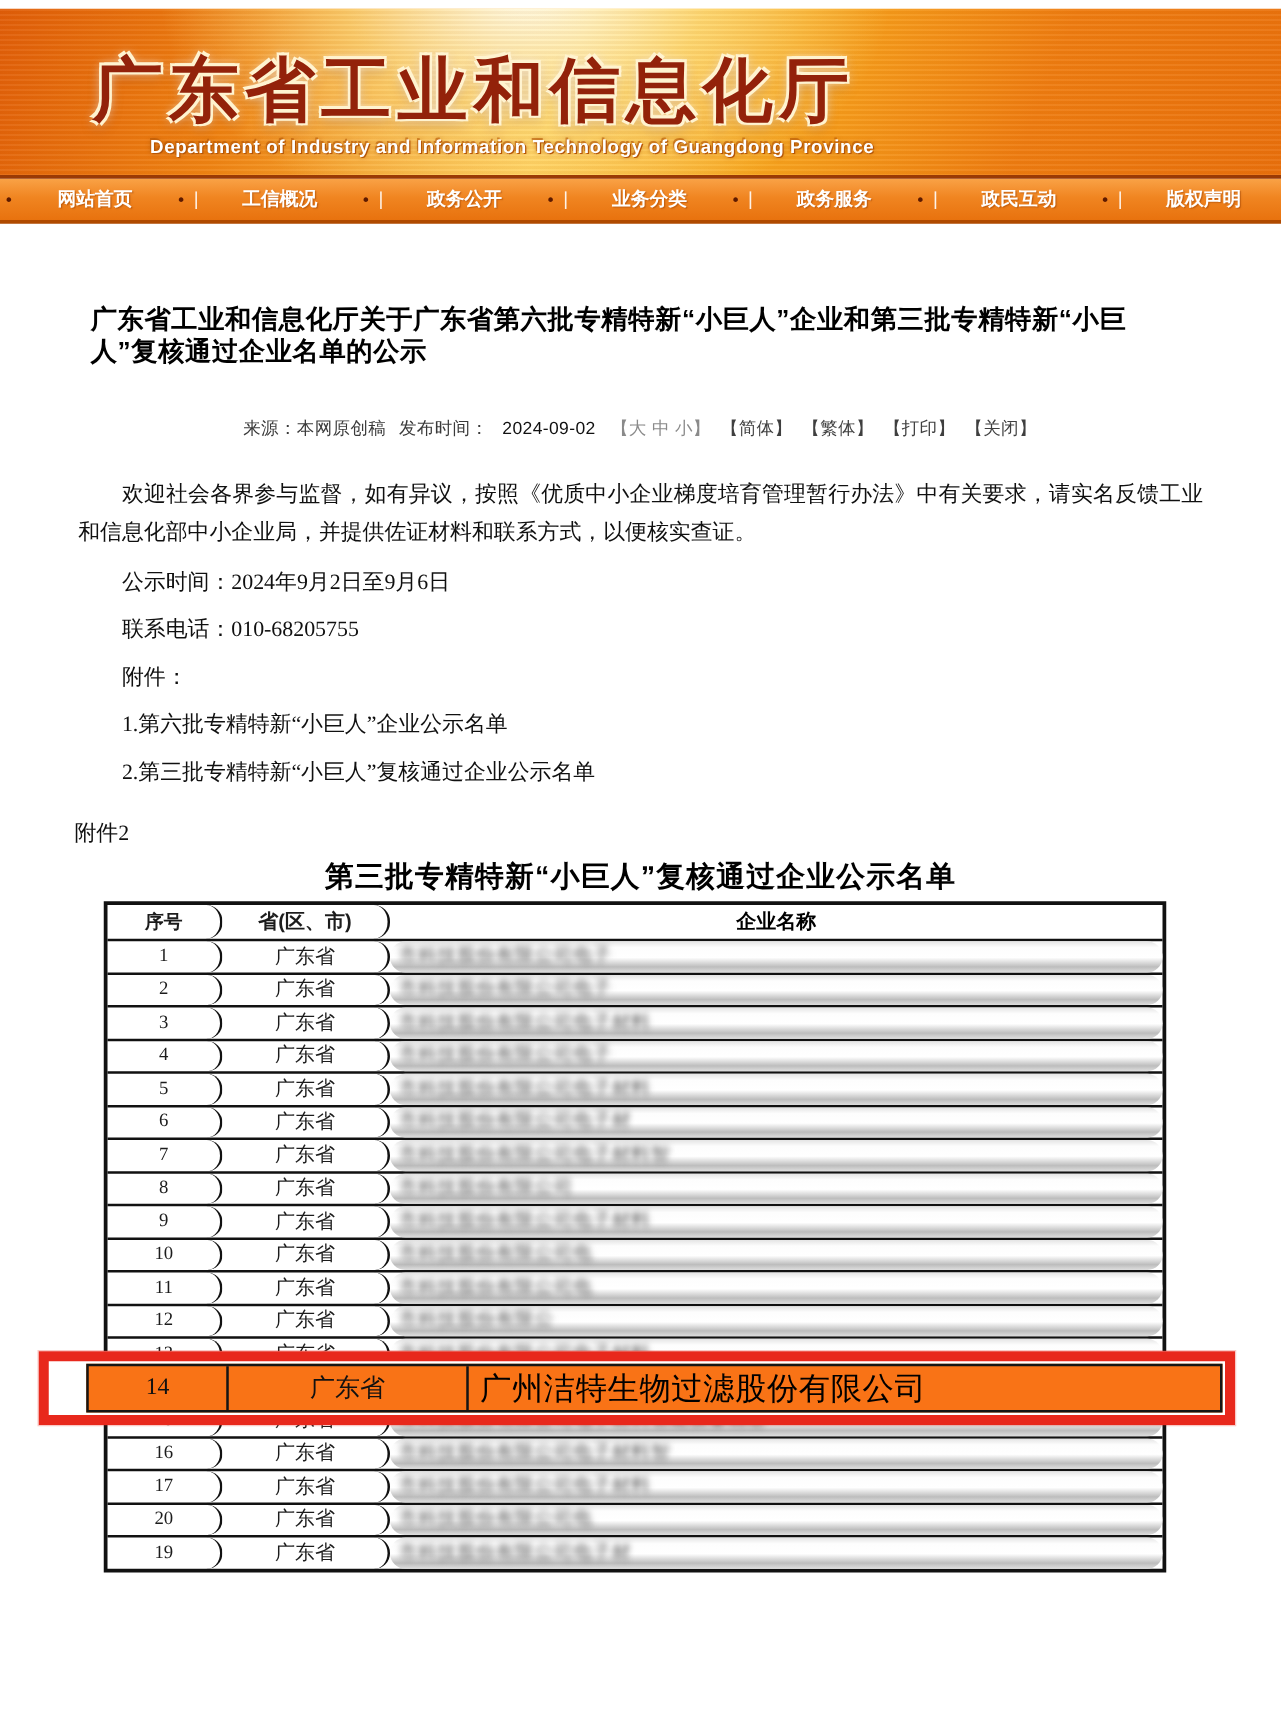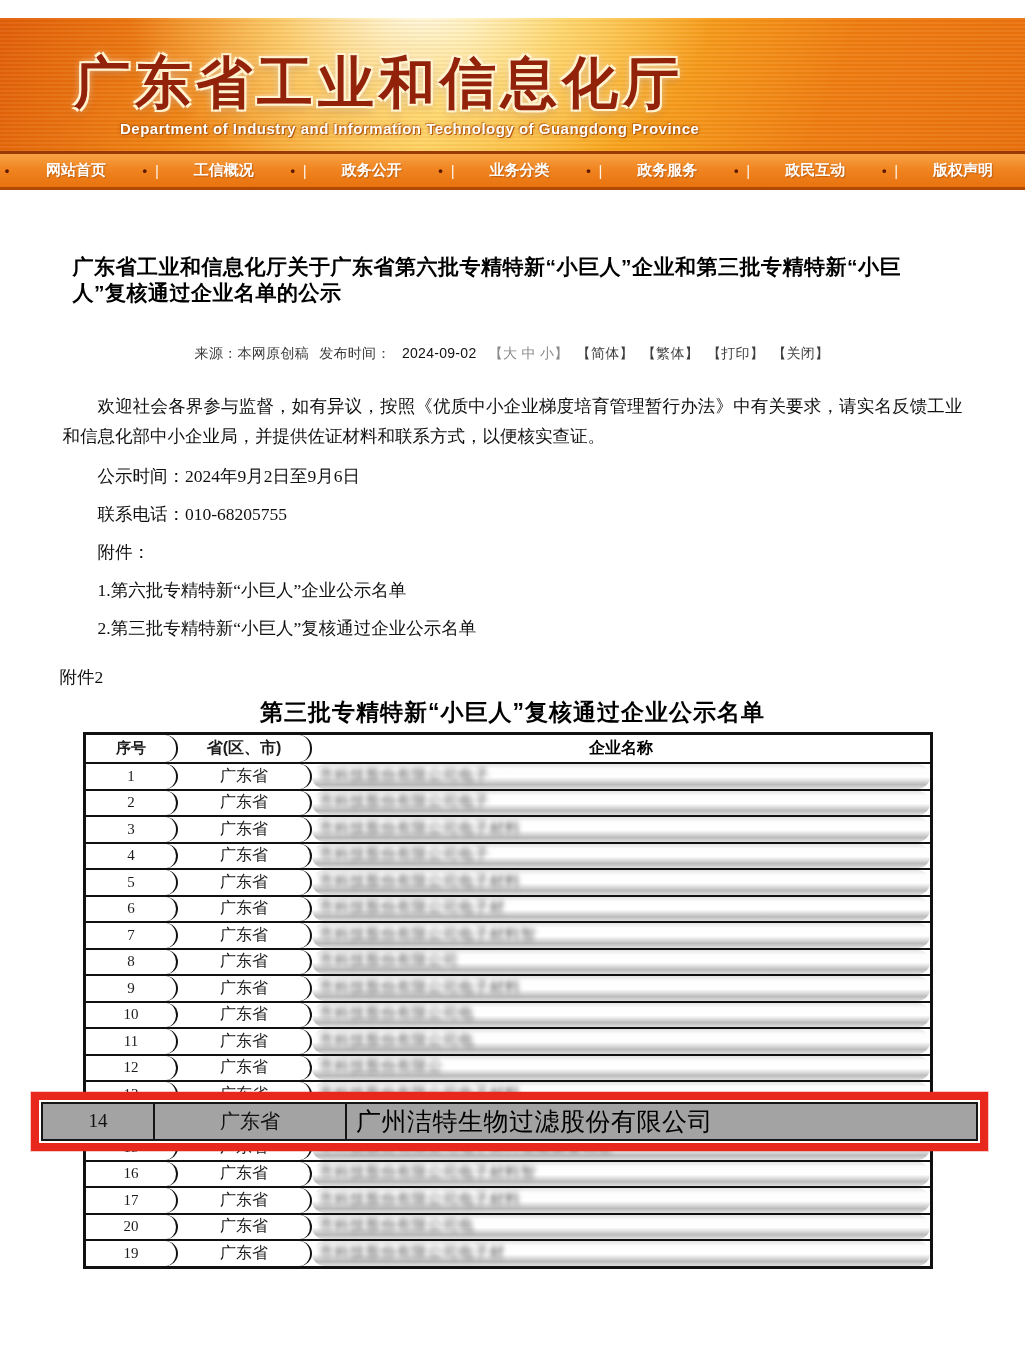--- a/index.html
+++ b/index.html
@@ -2,21 +2,21 @@
 <html><head>
 <meta charset="utf-8">
 <style>
   html,body{margin:0;padding:0;}
   body{
     width:1025px;height:1372px;overflow:hidden;background:#fff;
     font-family:"Liberation Sans", sans-serif;position:relative;
   }
   
   .banner{
-    margin-top:18px;height:133px;position:relative;overflow:hidden;
+    margin-top:7px;height:133px;position:relative;overflow:hidden;
     background:
       radial-gradient(ellipse 430px 280px at 41% -10%, rgba(255,255,242,0.95) 0%, rgba(255,236,150,0.6) 34%, rgba(255,200,70,0) 68%),
       linear-gradient(112deg,#e05d08 0%,#ef8312 20%,#ffc84d 44%,#f8a71e 60%,#ee7c10 80%,#e9700c 100%);
     border-bottom:3px solid #9a3a05;
     text-decoration:underline;
   }
   .banner::before{
     content:"";position:absolute;inset:0;
     background:repeating-linear-gradient(180deg, rgba(255,255,255,0.06) 0 2px, rgba(150,60,0,0.05) 2px 4px);
     pointer-events:none;
@@ -83,21 +83,21 @@
   .c3{flex:1;justify-content:flex-start;padding-left:7px;}
   .band{background:linear-gradient(180deg,#e4e4e4 0%,#fdfdfd 20%,#ffffff 52%,#bdbdbd 82%,#dedede 100%);}
   .blur{filter:blur(2.6px);color:#4f4f4f;font-size:15px;letter-spacing:.5px;white-space:nowrap;transform:translateY(-1px);}
   
   .slot{z-index:1;}
   .hl-box{
     position:absolute;left:-55px;right:-58px;top:-17px;bottom:-18px;
     background:#fff;border:8px solid #e8281c;z-index:6;padding:2px;box-sizing:border-box;
     box-shadow:0 0 0 1px rgba(232,40,28,0.25);
   }
-  .hl-inner{height:100%;border:2px solid #151515;display:flex;align-items:stretch;box-sizing:border-box;background:#a3a3a3;}
+  .hl-inner{height:100%;border:2px solid #151515;display:flex;align-items:stretch;box-sizing:border-box;background:#f97316;margin-left:28px;}
   .hc{display:flex;align-items:center;justify-content:center;border-right:2px solid #151515;box-sizing:border-box;}
   .hc:last-child{border-right:none;}
   .h1{width:112px;flex:none;font-size:19px;color:#111;}
   .h2{width:192px;flex:none;font-size:20px;color:#111;}
   .h3{flex:1;justify-content:flex-start;padding-left:9px;font-size:25px;color:#000;letter-spacing:.5px;}
 </style>
 </head>
 <body>
 
 <div class="banner">

